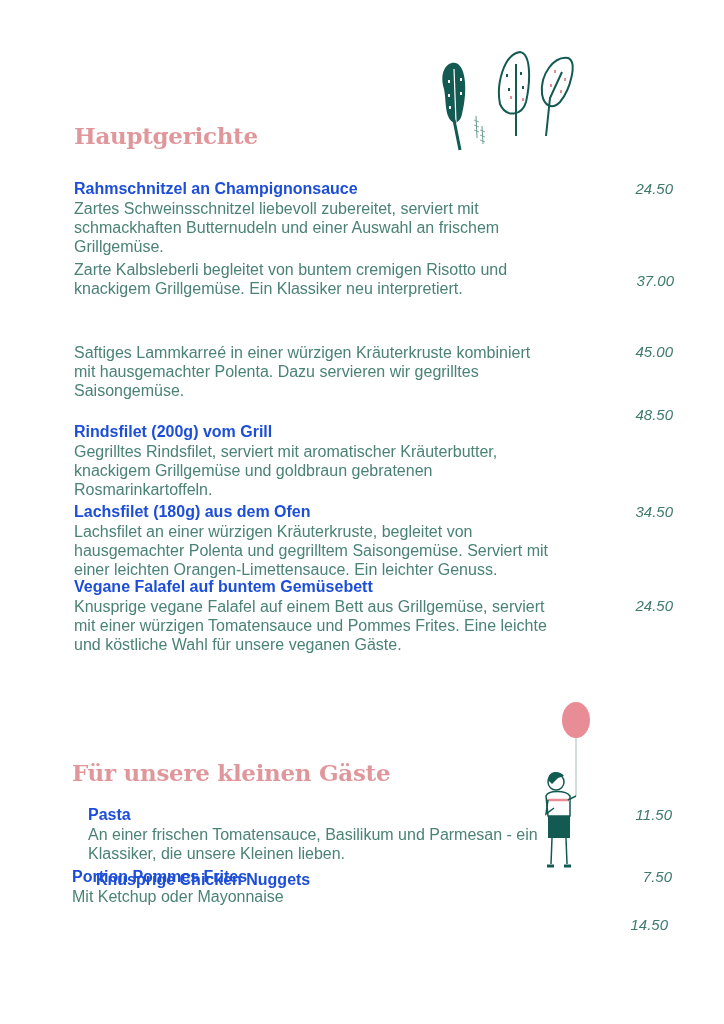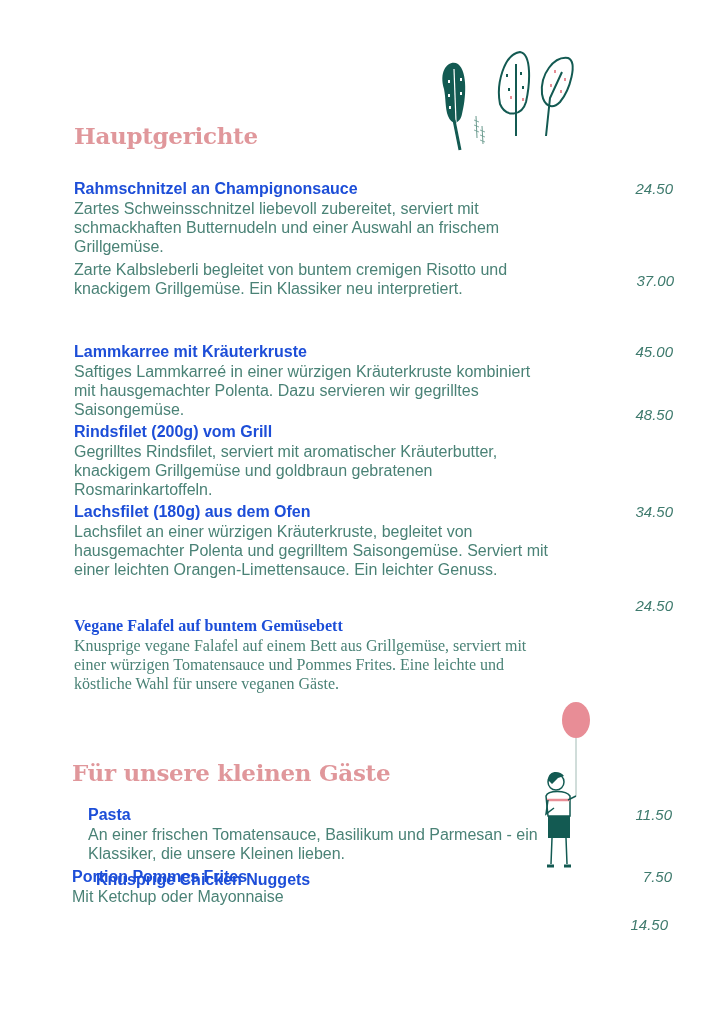--- a/index.html
+++ b/index.html
@@ -69,38 +69,37 @@
   <p class="item-desc">Zartes Schweinsschnitzel liebevoll zubereitet, serviert mit schmackhaften Butternudeln und einer Auswahl an frischem Grillgemüse.</p>
 </div>
 <div class="price" style="left:613px; top:180px;">24.50</div>
 
 <div class="item" style="top:260px;">
   <p class="item-desc">Zarte Kalbsleberli begleitet von buntem cremigen Risotto und knackigem Grillgemüse. Ein Klassiker neu interpretiert.</p>
 </div>
 <div class="price" style="left:614px; top:260px;margin-top:12px;">37.00</div>
 
 <div class="item" style="top:343px;">
-  <p class="item-name">Lammkarree mit Kräuterkruste</p>
   <p class="item-desc">Saftiges Lammkarreé in einer würzigen Kräuterkruste kombiniert mit hausgemachter Polenta. Dazu servieren wir gegrilltes Saisongemüse.</p>
 </div>
 <div class="price" style="left:613px; top:343px;">45.00</div>
 
 <div class="item" style="top:423px;">
   <p class="item-name">Rindsfilet (200g) vom Grill</p>
   <p class="item-desc">Gegrilltes Rindsfilet, serviert mit aromatischer Kräuterbutter, knackigem Grillgemüse und goldbraun gebratenen Rosmarinkartoffeln.</p>
 </div>
 <div class="price" style="left:613px; top:406px;">48.50</div>
 
 <div class="item" style="top:503px;">
   <p class="item-name">Lachsfilet (180g) aus dem Ofen</p>
   <p class="item-desc">Lachsfilet an einer würzigen Kräuterkruste, begleitet von hausgemachter Polenta und gegrilltem Saisongemüse. Serviert mit einer leichten Orangen-Limettensauce. Ein leichter Genuss.</p>
 </div>
 <div class="price" style="left:613px; top:503px;">34.50</div>
 
-<div class="item" style="top:617px;font-family:Liberation Serif, serif;">
+<div class="item" style="top:578px;">
   <p class="item-name">Vegane Falafel auf buntem Gemüsebett</p>
   <p class="item-desc">Knusprige vegane Falafel auf einem Bett aus Grillgemüse, serviert mit einer würzigen Tomatensauce und Pommes Frites. Eine leichte und köstliche Wahl für unsere veganen Gäste.</p>
 </div>
 <div class="price" style="left:613px; top:597px;">24.50</div>
 
 <svg class="illus" style="left:536px; top:700px;" width="70" height="172" viewBox="0 0 70 172">
   <ellipse cx="40" cy="20" rx="14" ry="18" fill="#e88d96"></ellipse>
   <path d="M40 38 L40 96" stroke="#8aa9a2" stroke-width="0.8" fill="none"></path>
 
   <circle cx="20" cy="82" r="8" fill="#ffffff" stroke="#135a52" stroke-width="1.5"></circle>

